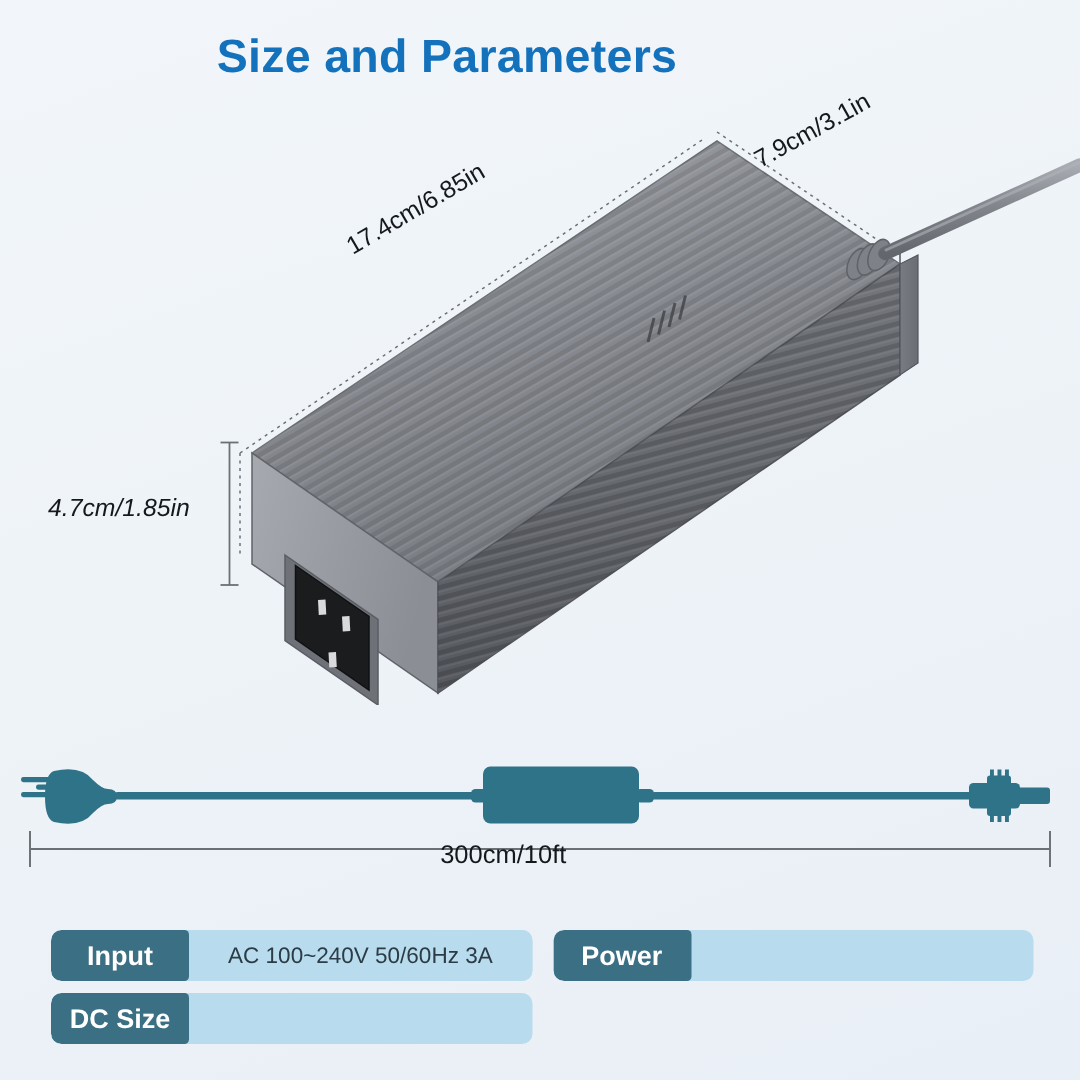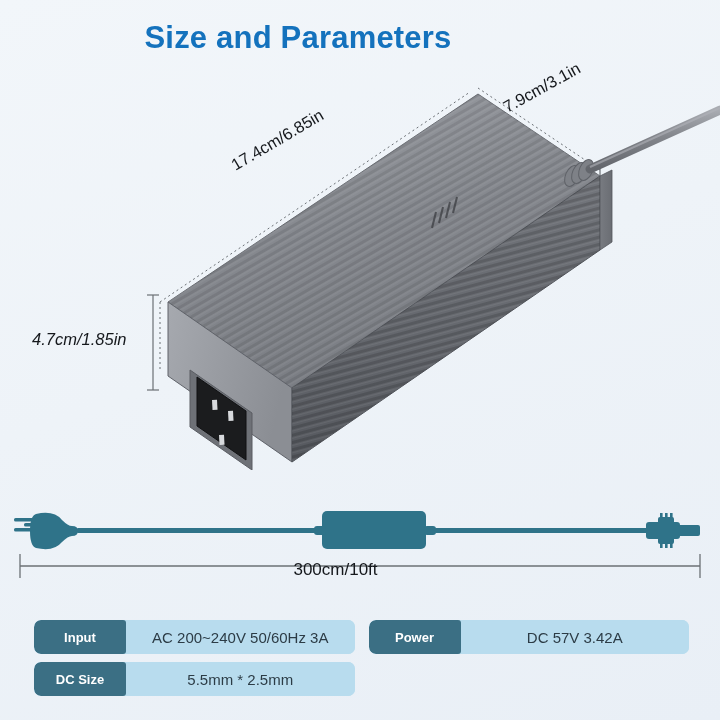--- a/index.html
+++ b/index.html
@@ -42,21 +42,21 @@
   .specs {
     position:absolute; left:34px; top:620px; width:655px;
     display:grid; grid-template-columns:1fr 1fr; gap:8px 14px;
   }
   .spec-row {
     display:flex; align-items:stretch; height:34px;
     border-radius:7px; overflow:hidden;
     background:#b8dcee;
   }
   .spec-key {
-    background:#3b6f84; color:#ffffff; font-size:13px; font-weight:bold;
+    background:#3b6f84; color:#ffffff; font-size:18px; font-weight:bold;
     display:flex; align-items:center; justify-content:center;
     width:92px; flex:0 0 92px; border-radius:7px 3px 3px 7px;
   }
   .spec-val {
     flex:1; display:flex; align-items:center; justify-content:center;
     font-size:15px; color:#2c3c46; background:#b8dcee;
   }
 </style>
 </head>
 <body>
@@ -210,25 +210,23 @@
         <line x1="700" y1="6" x2="700" y2="30"></line>
         <line x1="20" y1="18" x2="700" y2="18"></line>
       </g>
     </svg>
   </div>
   <div class="cable-label">300cm/10ft</div>
 
   <div class="specs">
     <div class="spec-row">
       <div class="spec-key">Input</div>
-      <div class="spec-val">AC 200~240V 50/60Hz 3A</div>
+      <div class="spec-val">AC 100~240V 50/60Hz 3A</div>
     </div>
     <div class="spec-row">
       <div class="spec-key">Power</div>
-      <div class="spec-val">DC 57V 3.42A</div>
     </div>
     <div class="spec-row">
       <div class="spec-key">DC Size</div>
-      <div class="spec-val">5.5mm * 2.5mm</div>
     </div>
   </div>
 
 </div>
 
 </body></html>

